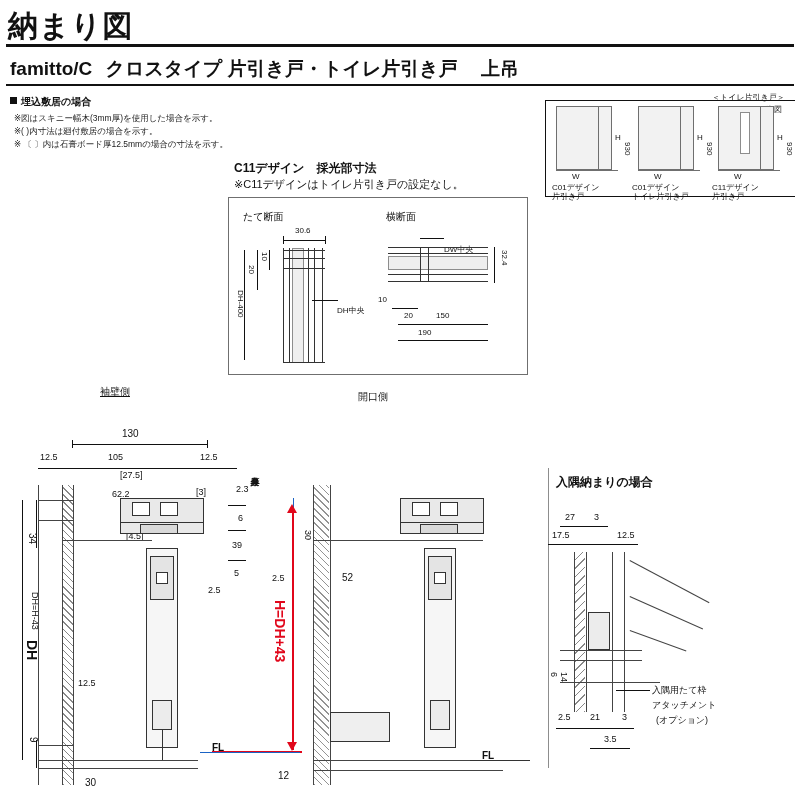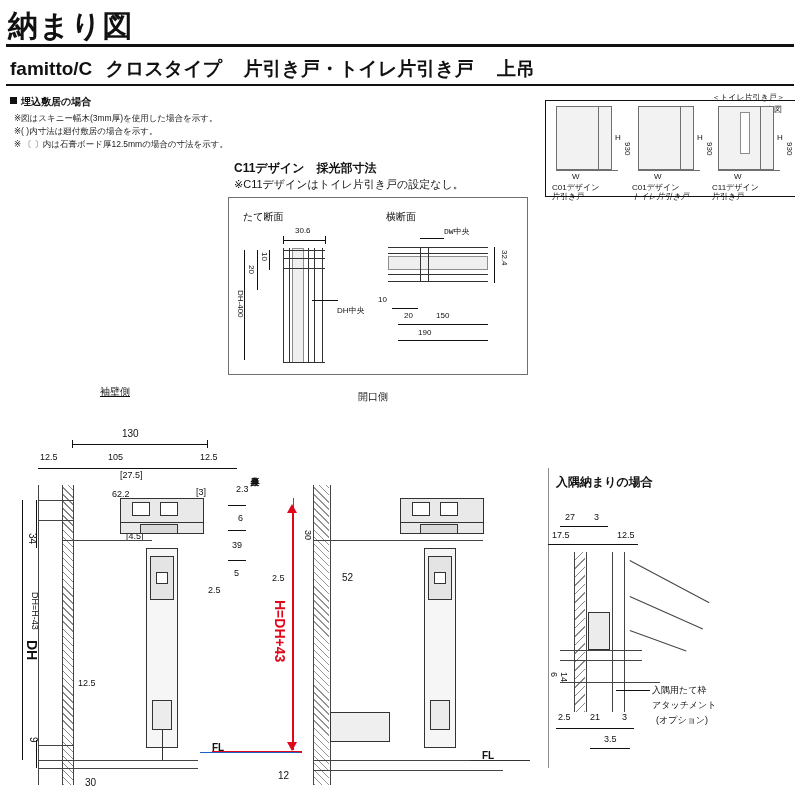--- a/index.html
+++ b/index.html
@@ -57,21 +57,21 @@
 </style>
 </head>
 <body>
 
 <div class="abs ttl">納まり図</div>
 <div class="abs ttl-rule"></div>
 
 <div class="abs sub" style="left:10px;top:56px;">
   <span>famitto/C</span>
   <span style="margin-left:8px;">クロスタイプ</span>
-  <span style="margin-left:16px;">片引き戸・トイレ片引き戸</span>
+  <span style="margin-left:0;">片引き戸・トイレ片引き戸</span>
   <span style="margin-left:18px;">上吊</span>
 </div>
 <div class="abs sub-rule"></div>
 
 <div class="abs note-head">埋込敷居の場合</div>
 <div class="abs note" style="top:112px;">※図はスキニー幅木(3mm厚)を使用した場合を示す。</div>
 <div class="abs note" style="top:125px;">※( )内寸法は廻付敷居の場合を示す。</div>
 <div class="abs note" style="top:138px;">※ 〔 〕内は石膏ボード厚12.5mmの場合の寸法を示す。</div>
 
 <div class="abs lbl-xs" style="left:712px;top:92px;">＜トイレ片引き戸＞</div>
@@ -89,21 +89,21 @@
 <div class="abs lbl-xs" style="left:552px;top:182px;">C01デザイン</div>
 <div class="abs lbl-xs" style="left:552px;top:191px;">片引き戸</div>
 
 <div class="abs panel" style="left:638px;top:106px;width:56px;height:64px;"></div>
 <div class="abs line vl" style="left:680px;top:106px;height:64px;background:#6f6f6f;"></div>
 <div class="abs line hl" style="left:638px;top:170px;width:62px;background:#6f6f6f;"></div>
 <div class="abs lbl-xs" style="left:654px;top:172px;">W</div>
 <div class="abs lbl-xs" style="left:697px;top:133px;">H</div>
 <div class="abs lbl-xs vert" style="left:705px;top:142px;">930</div>
 <div class="abs lbl-xs" style="left:632px;top:182px;">C01デザイン</div>
-<div class="abs lbl-xs" style="left:632px;top:191px;font-style:italic;">トイレ片引き戸</div>
+<div class="abs lbl-xs" style="left:632px;top:191px;">トイレ片引き戸</div>
 
 <div class="abs panel" style="left:718px;top:106px;width:56px;height:64px;"></div>
 <div class="abs boxg" style="left:740px;top:112px;width:10px;height:42px;background:#ffffff;"></div>
 <div class="abs line vl" style="left:760px;top:106px;height:64px;background:#6f6f6f;"></div>
 <div class="abs line hl" style="left:718px;top:170px;width:62px;background:#6f6f6f;"></div>
 <div class="abs lbl-xs" style="left:734px;top:172px;">W</div>
 <div class="abs lbl-xs" style="left:777px;top:133px;">H</div>
 <div class="abs lbl-xs vert" style="left:785px;top:142px;">930</div>
 <div class="abs lbl-xs" style="left:712px;top:182px;">C11デザイン</div>
 <div class="abs lbl-xs" style="left:712px;top:191px;">片引き戸</div>
@@ -135,21 +135,21 @@
 <div class="abs line vl" style="left:314px;top:248px;height:115px;background:#333;"></div>
 <div class="abs line vl" style="left:322px;top:248px;height:115px;background:#333;"></div>
 <div class="abs line hl" style="left:283px;top:250px;width:42px;background:#333;"></div>
 <div class="abs line hl" style="left:283px;top:258px;width:42px;background:#333;"></div>
 <div class="abs line hl" style="left:283px;top:268px;width:42px;background:#333;"></div>
 <div class="abs line hl" style="left:283px;top:362px;width:42px;background:#333;"></div>
 
 <div class="abs lbl-xs" style="left:337px;top:305px;">DH中央</div>
 <div class="abs line hl" style="left:312px;top:300px;width:26px;"></div>
 
-<div class="abs lbl-xs" style="left:444px;top:226px;font-family:Liberation Mono, monospace;">DW中央</div>
+<div class="abs lbl-xs" style="left:444px;top:244px;">DW中央</div>
 <div class="abs line hl" style="left:420px;top:238px;width:24px;"></div>
 
 <div class="abs line hl" style="left:388px;top:247px;width:100px;background:#333;"></div>
 <div class="abs line hl" style="left:388px;top:253px;width:100px;background:#333;"></div>
 <div class="abs boxg" style="left:388px;top:256px;width:100px;height:14px;background:#efefef;"></div>
 <div class="abs line hl" style="left:388px;top:274px;width:100px;background:#333;"></div>
 <div class="abs line hl" style="left:388px;top:281px;width:100px;background:#333;"></div>
 <div class="abs line vl" style="left:420px;top:247px;height:34px;background:#333;"></div>
 <div class="abs line vl" style="left:428px;top:247px;height:34px;background:#333;"></div>
 

